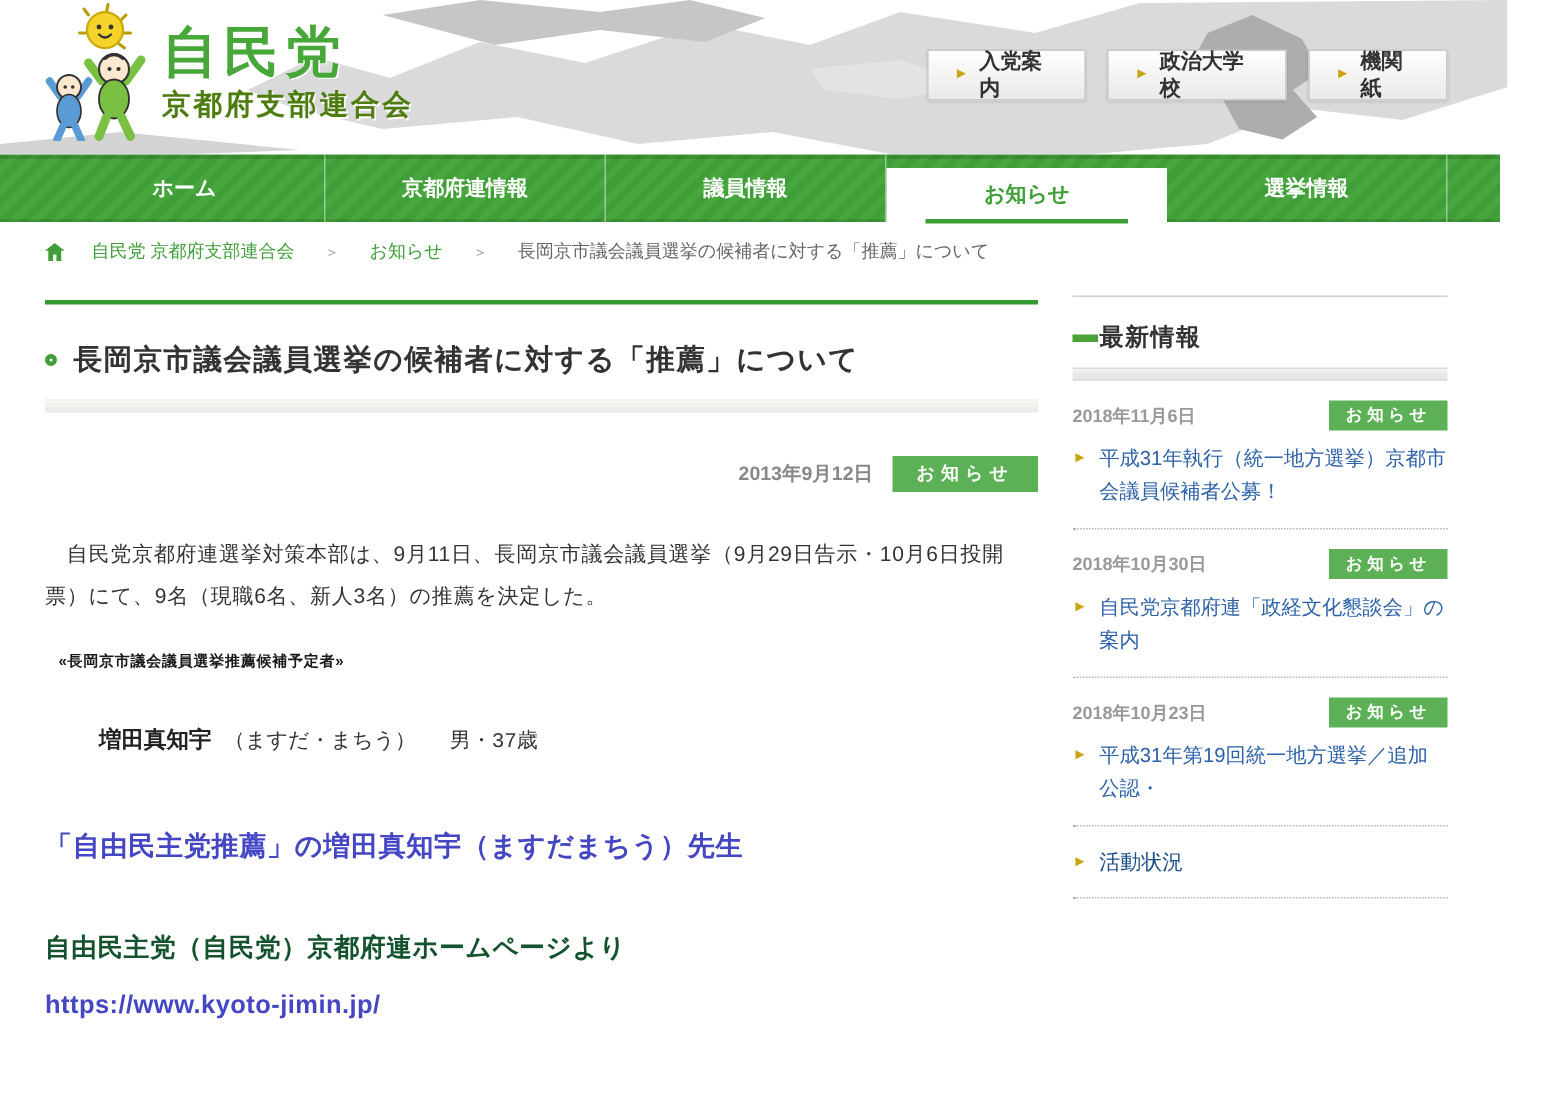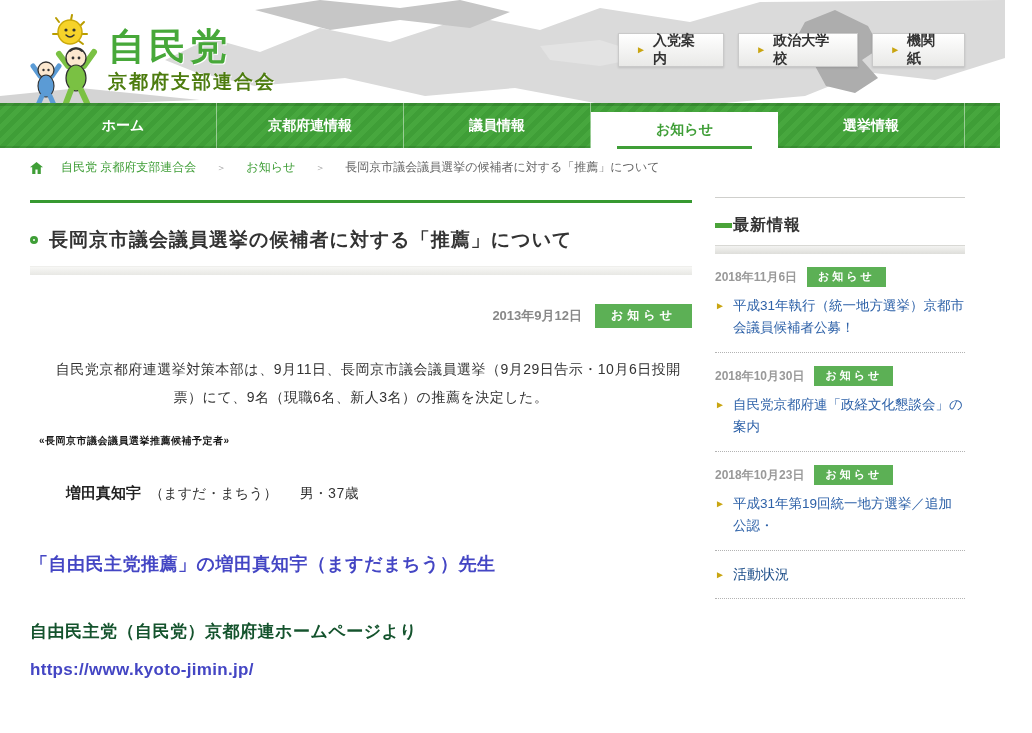--- a/index.html
+++ b/index.html
@@ -6,21 +6,21 @@
   html,body { background:#fff; }
   body {
     width:1032px; height:733px; position:relative;
     font-family:"Liberation Sans","DejaVu Sans",sans-serif;
     color:#333; overflow:hidden;
   }
 
   
   .header { position:absolute; top:0; left:0; width:1005px; height:103px; background:#fff; overflow:hidden; }
   .map-bg { position:absolute; left:0; top:0; }
-  .logo { position:absolute; left:26px; top:14px; display:flex; align-items:flex-start; z-index:3; }
+  .logo { position:absolute; left:26px; top:2px; display:flex; align-items:flex-start; z-index:3; }
   .logo-text { margin-left:6px; margin-top:14px; }
   .site-title { font-size:37px; font-weight:bold; color:#47a839; letter-spacing:4px; line-height:1.05;
                 text-shadow:1px 1px 0 #fff; }
   .site-subtitle { font-size:19px; font-weight:bold; color:#4d7c0f; letter-spacing:2px; margin-top:2px;
                    text-shadow:1px 1px 0 #fff; }
   .header-buttons { position:absolute; top:33px; left:618px; width:347px; display:flex; gap:14px;
                     justify-content:flex-end; z-index:3; }
   .hbtn { height:34px; padding:0 17px; border:1px solid #c9c9c9; background:linear-gradient(#ffffff,#e9e9e7);
           box-shadow:0 1px 2px rgba(0,0,0,.12); display:flex; align-items:center; gap:7px;
           font-size:14px; font-weight:bold; color:#333; cursor:pointer; }
@@ -56,37 +56,37 @@
   .article-title-row { display:flex; align-items:center; gap:11px; }
   .ring-bullet { width:8px; height:8px; border:3px solid #3f9e37; border-radius:50%; flex:0 0 auto; background:#fff; }
   .article-title { font-size:19px; font-weight:bold; color:#333; letter-spacing:1px; }
   .title-strip { height:9px; margin-top:13px; background:linear-gradient(#f7f7f5,#e8e8e4); border-top:1px solid #efefec; }
 
   .date-row { margin-top:29px; text-align:right; display:flex; justify-content:flex-end; align-items:center; }
   .article-date { font-size:13px; color:#888; font-weight:bold; }
   .badge-main { display:inline-block; margin-left:13px; width:97px; text-align:center; background:#5cb055;
                 color:#fff; font-size:12px; font-weight:bold; letter-spacing:4px; padding:3px 0 4px; }
 
-  .paragraph { margin-top:27px; font-size:14px; line-height:28px; color:#333; letter-spacing:.5px;text-align:center; }
+  .paragraph { margin-top:27px; font-size:14px; line-height:28px; color:#333; letter-spacing:.5px; }
   .subhead { margin-top:23px; padding-left:9px; font-size:10px; font-weight:bold; color:#1a1a1a; letter-spacing:.5px; }
   .candidate { margin-top:36px; padding-left:36px; font-size:14px; color:#333;font-family:Liberation Mono, monospace; }
   .candidate-name { font-weight:bold; font-size:15px; color:#222; }
   .highlight { margin-top:49px; font-size:18px; font-weight:bold; color:#4446c4; letter-spacing:.5px; }
   .source-line { margin-top:44px; font-size:17px; font-weight:bold; color:#14532d; letter-spacing:.5px; }
   .url-line { margin-top:17px; font-size:17px; font-weight:bold; color:#4446c4; letter-spacing:.3px;
               text-decoration:none; display:block; cursor:pointer; }
 
   
   .sidebar { position:absolute; left:715px; top:197px; width:250px; border-top:1px solid #cfcfcc; }
   .sb-heading-row { padding-top:17px; display:flex; align-items:center; gap:1px; }
   .sb-bar { width:17px; height:5px; background:#4aa339; flex:0 0 auto; }
   .sb-heading { font-size:16px; font-weight:bold; color:#333; letter-spacing:1px; }
   .sb-strip { height:9px; margin-top:9px; background:linear-gradient(#f3f3f1,#dededa); border-top:1px solid #d8d8d4; }
   .news-item { padding:13px 0 13px; border-bottom:1px dotted #b3b3b3; cursor:pointer; }
-  .news-meta { display:flex; align-items:center; }
+  .news-meta { display:flex; align-items:center;justify-content:space-between; }
   .news-date { font-size:12px; font-weight:bold; color:#999; }
   .badge-sb { margin-left:10px; background:#5cb055; color:#fff; font-size:11px; font-weight:bold;
               letter-spacing:3px; padding:2px 11px 3px; }
   .news-link { margin-top:8px; display:flex; gap:8px; font-size:13.5px; line-height:22px; color:#2d61a8; }
   .news-link .arrow { margin-top:6px; }
   .plain-link { padding:15px 0 14px; border-bottom:1px dotted #b3b3b3; display:flex; gap:8px;
                 font-size:14px; color:#1d4e89; cursor:pointer; align-items:center; }
 </style>
 </head>
 <body>

